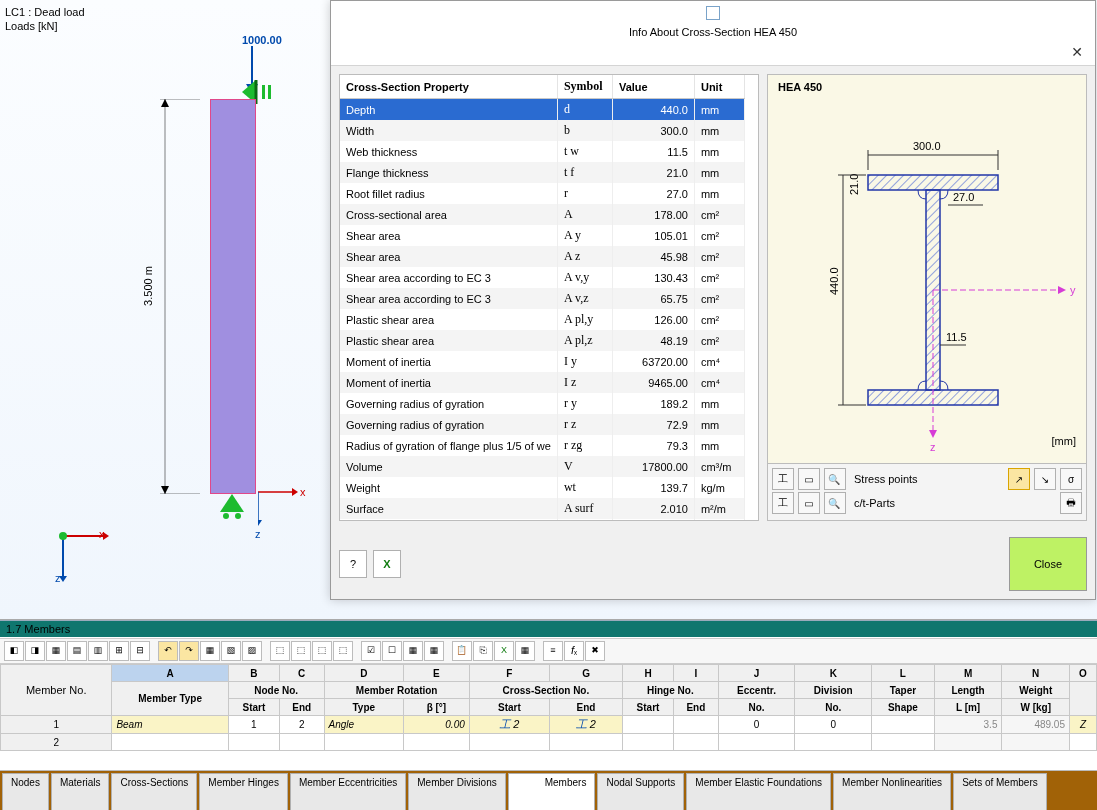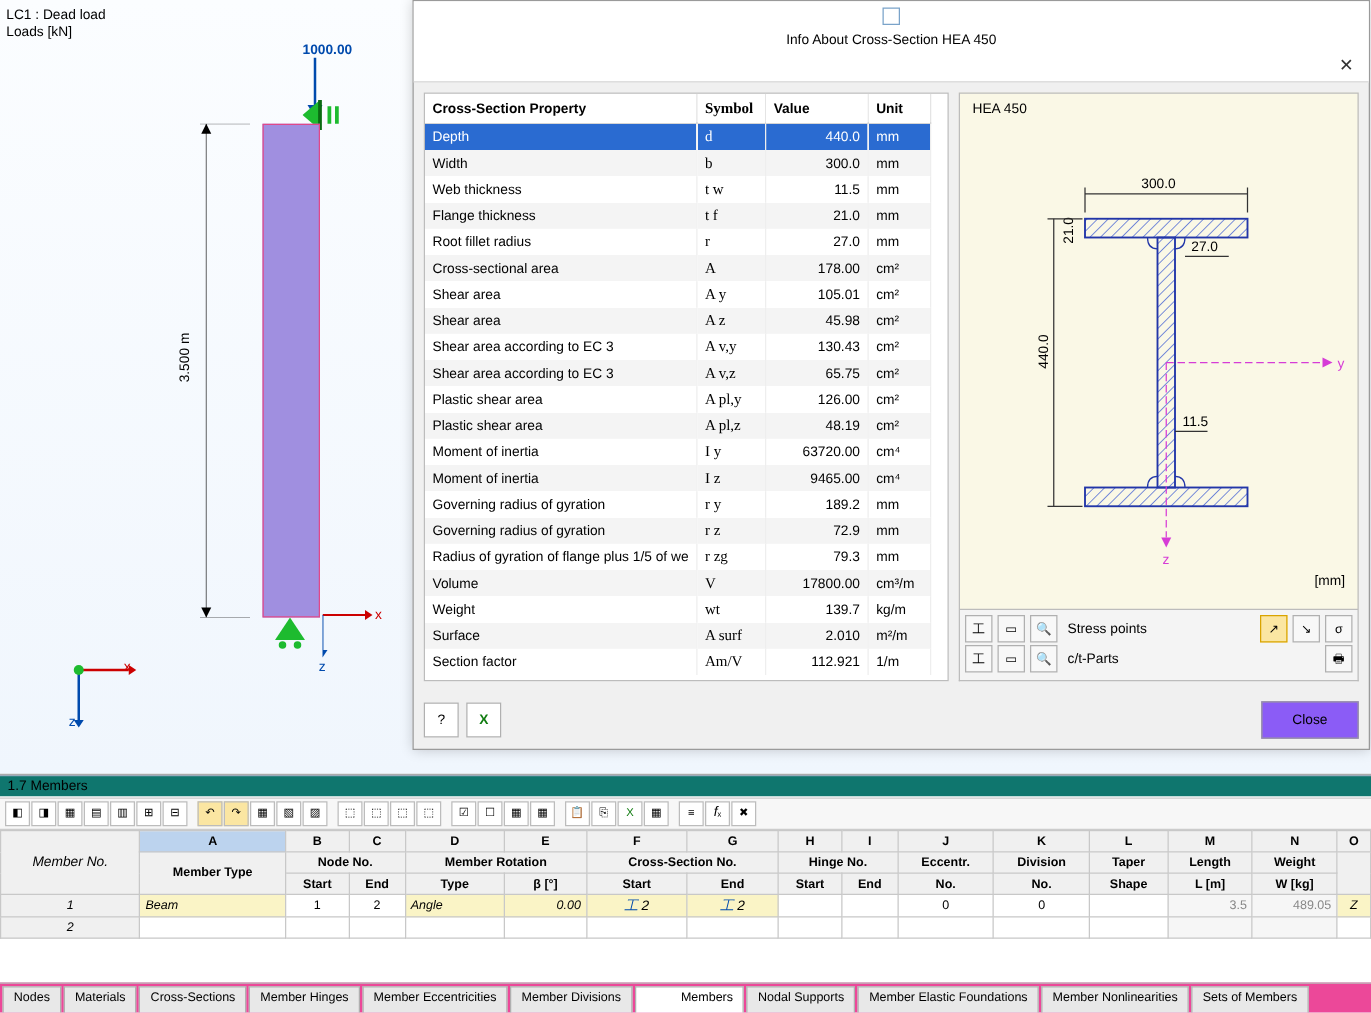--- a/index.html
+++ b/index.html
@@ -33,48 +33,48 @@
   .prop-table th { background: #fff; text-align: left; padding: 4px 6px; border-bottom: 1px solid #c8c8c8; border-right: 1px solid #e4e4e4; position: sticky; top:0; }
   .prop-table td { padding: 3px 6px; border-right: 1px solid #eee; white-space: nowrap; overflow: hidden; text-overflow: ellipsis; }
   .prop-table tr:nth-child(even) { background: #f4f4f4; }
   .prop-table tr.sel td { background: #2a6bd1; color: #fff; }
   .col-prop { width: 190px; }
   .col-sym { width: 55px; font-family: 'Times New Roman', serif; font-size: 12px; }
   .col-val { width: 82px; text-align: right; }
   .col-unit { width: 50px; }
   .preview-panel { flex: 1; display: flex; flex-direction: column; }
   .preview-box { flex: 1; background: #faf8e6; border: 1px solid #bcbcbc; position: relative; }
-  .preview-box .title { position: absolute; top: 6px; left: 10px; font-weight: normal; }
+  .preview-box .title { position: absolute; top: 6px; left: 10px; font-weight: bold; }
   .preview-box .mm { position: absolute; bottom: 16px; right: 10px; }
   .preview-box svg { position: absolute; top: 20px; left: 20px; }
   .preview-tools { border: 1px solid #bcbcbc; border-top: 0; background: #f4f4f4; padding: 4px; }
   .preview-tools .row { display: flex; align-items: center; gap: 4px; margin-bottom: 2px; }
   .tbtn { width: 22px; height: 22px; border: 1px solid #b0b0b0; background: #f8f8f8; display: inline-flex; align-items: center; justify-content: center; cursor: pointer; font-size: 10px; }
   .tbtn.active { background: #fbe6a2; border-color: #d9a400; }
   .preview-tools .lbl { margin-left: 4px; }
   .rbtns { margin-left: auto; display: flex; gap: 4px; }
   .dlg-footer { display: flex; padding: 8px; align-items: center; }
   .fbtn { width: 28px; height: 28px; border: 1px solid #b0b0b0; background: #fff; margin-right: 6px; display: inline-flex; align-items: center; justify-content: center; cursor: pointer; }
-  .close-btn { margin-left: auto; padding: 8px 24px; border: 1px solid #999; background: #8b5cf6; cursor: pointer; text-align: right; }
+  .close-btn { margin-left: auto; padding: 20px 24px; border: 1px solid #999; background: #bef264; cursor: pointer; text-align: right; }
 
   
   .mid-bar { position: absolute; top: 620px; left: 0; right: 0; background: #0f766e; padding: 2px 6px; border-top: 1px solid #9ab; }
   .tool-row { position: absolute; top: 638px; left: 0; right: 0; height: 26px; background: #f7f7f7; border-top: 1px solid #ccc; border-bottom: 1px solid #ccc; display: flex; align-items: center; padding: 0 4px; gap: 1px; }
   .tool-row .ti { width: 20px; height: 20px; border: 1px solid #bcbcbc; background: #fff; display:inline-block; font-size: 9px; text-align:center; line-height:16px; }
   .tool-row .sep { width: 6px; }
   .grid-area { position: absolute; top: 664px; left: 0; right: 0; height: 118px; background: #fff; overflow: hidden; }
   .grid-area table { border-collapse: collapse; width: 100%; }
   .grid-area th, .grid-area td { border: 1px solid #c8c8c8; padding: 1px 4px; text-align: center; height: 17px; font-size: 10px; background:#fff; }
   .grid-area th { background: #f0f0f0; }
   .grid-area th.letA { background: #bcd3ee; }
-  .grid-area .rowhead { background: #f0f0f0; font-weight: normal; font-style: italic; }
+  .grid-area .rowhead { background: #f0f0f0; font-weight: normal; }
   .grid-area .yellow { background: #faf4c6; font-style: italic; }
   .grid-area .lalign { text-align: left; }
   .grid-area .gray { color: #888; background:#f6f6f6; }
-  .bottom-tabs { position: absolute; bottom: 0; left: 0; right: 0; height: 24px; background: #ec4899; border-top: 1px solid #bbb; display: flex; padding: 2px 2px 0; }
+  .bottom-tabs { position: absolute; bottom: 0; left: 0; right: 0; height: 40px; background: #a16207; border-top: 1px solid #bbb; display: flex; padding: 2px 2px 0; }
   .bottom-tabs .tab { border: 1px solid #b0b0b0; border-bottom: 0; background: #e8e8e8; padding: 3px 8px; margin-right: 2px; cursor: pointer; font-size: 10px; }
   .bottom-tabs .tab.active { background: #fff; font-weight: normal; padding-left: 36px; }
 </style>
 </head>
 <body>
 
 <div class="viewport">
   <div class="loads-label">
     <div>LC1 : Dead load</div>
     <div>Loads [kN]</div>

